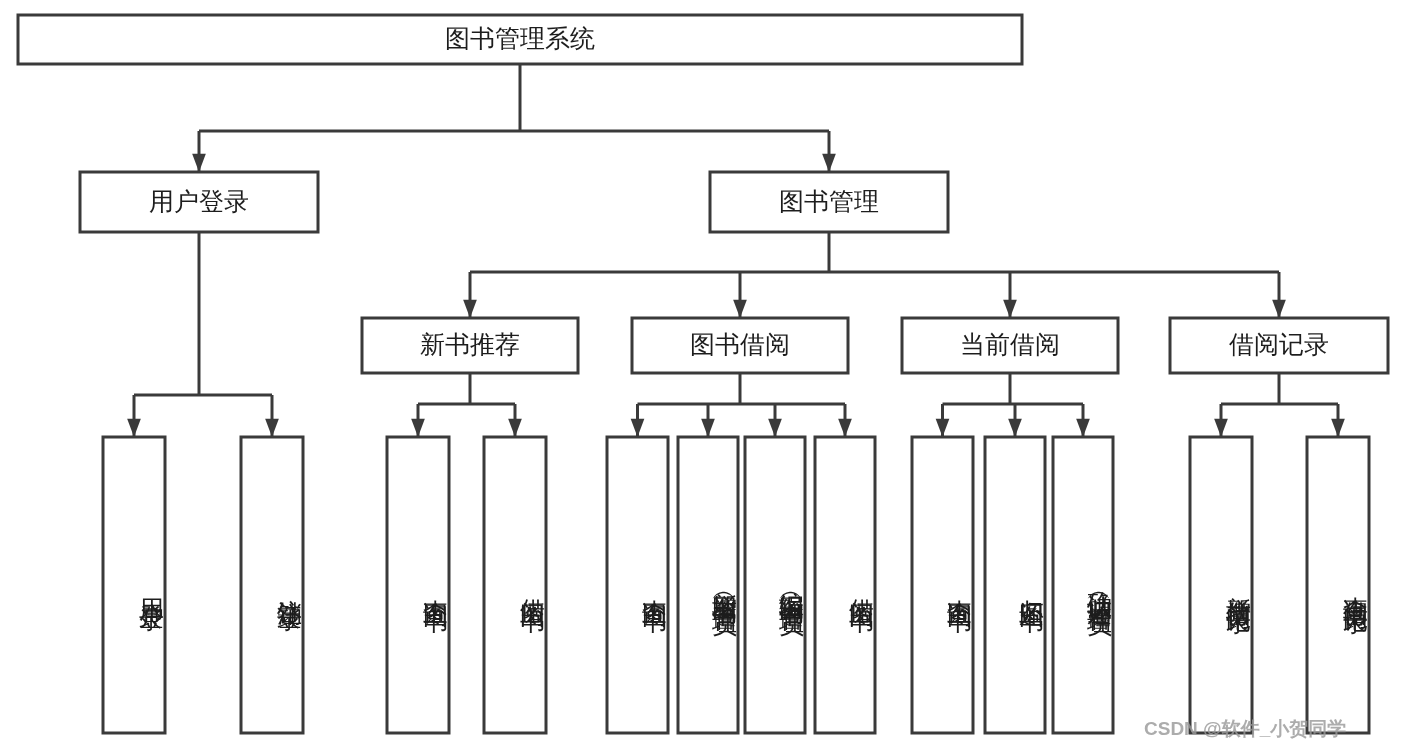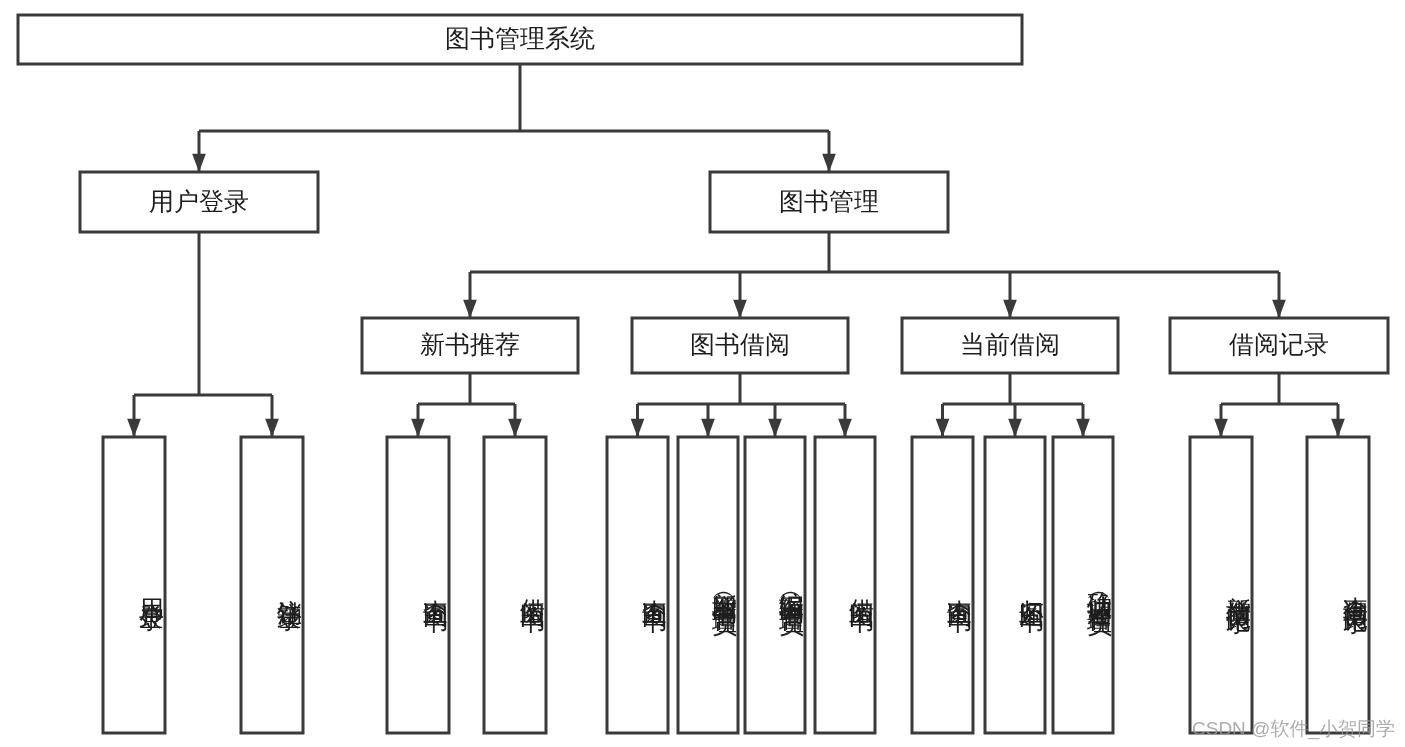--- a/index.html
+++ b/index.html
@@ -200,15 +200,15 @@
         <span>确认归还（管理员）</span>
       </div>
       <div class="node-label-v" style="left: 1190px; top: 443px; width: 62px; height: 284px;">
         <span>新增借阅记录</span>
       </div>
       <div class="node-label-v" style="left: 1307px; top: 443px; width: 62px; height: 284px;">
         <span>查询借阅记录</span>
       </div>
     </div>
 
-  <div class="watermark" style="left: 1192px; top: 716px;">CSDN @软件_小贺同学</div>
+  <div class="watermark" style="left: 1144px; top: 716px; font-weight: bold;">CSDN @软件_小贺同学</div>
 
 </div>
 
 </body></html>

